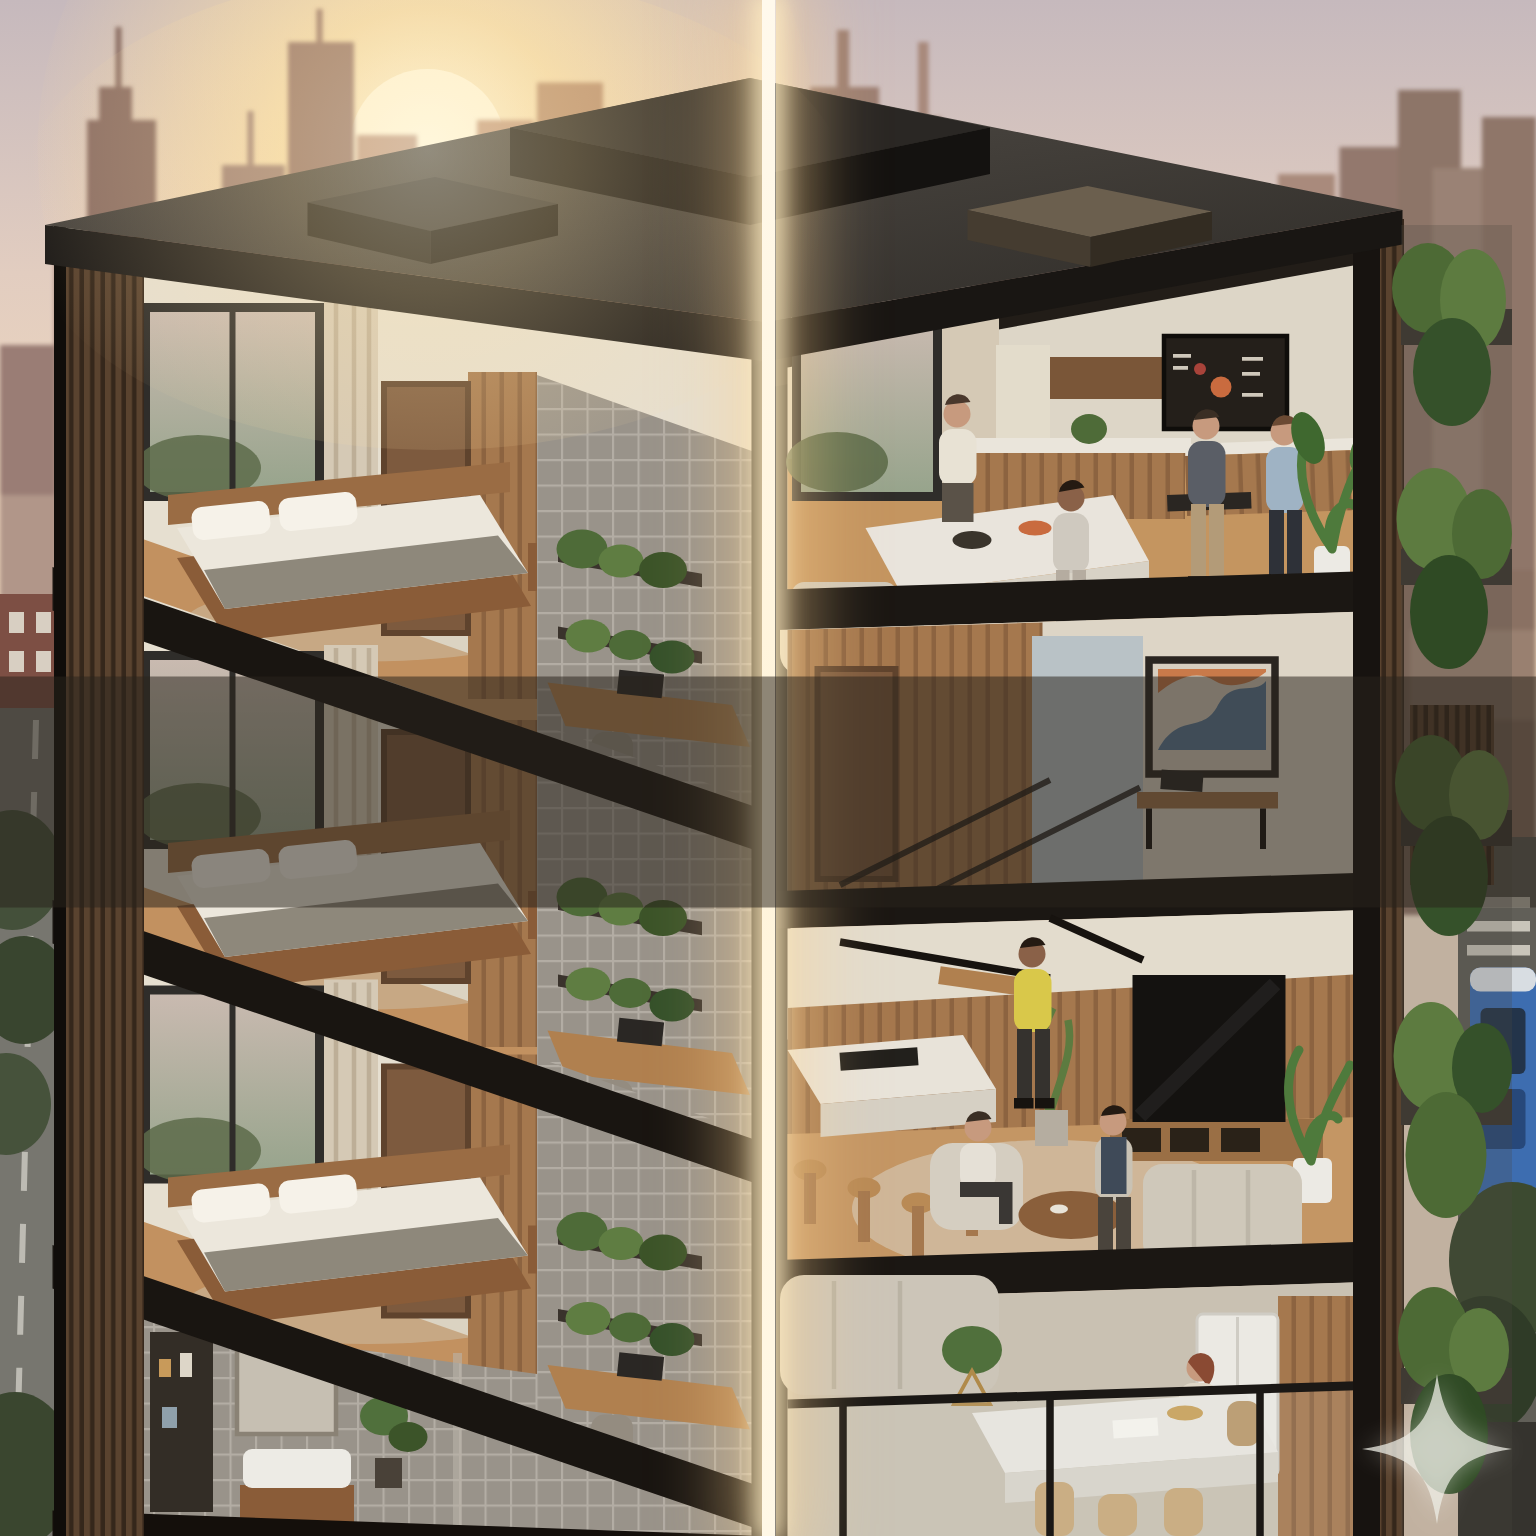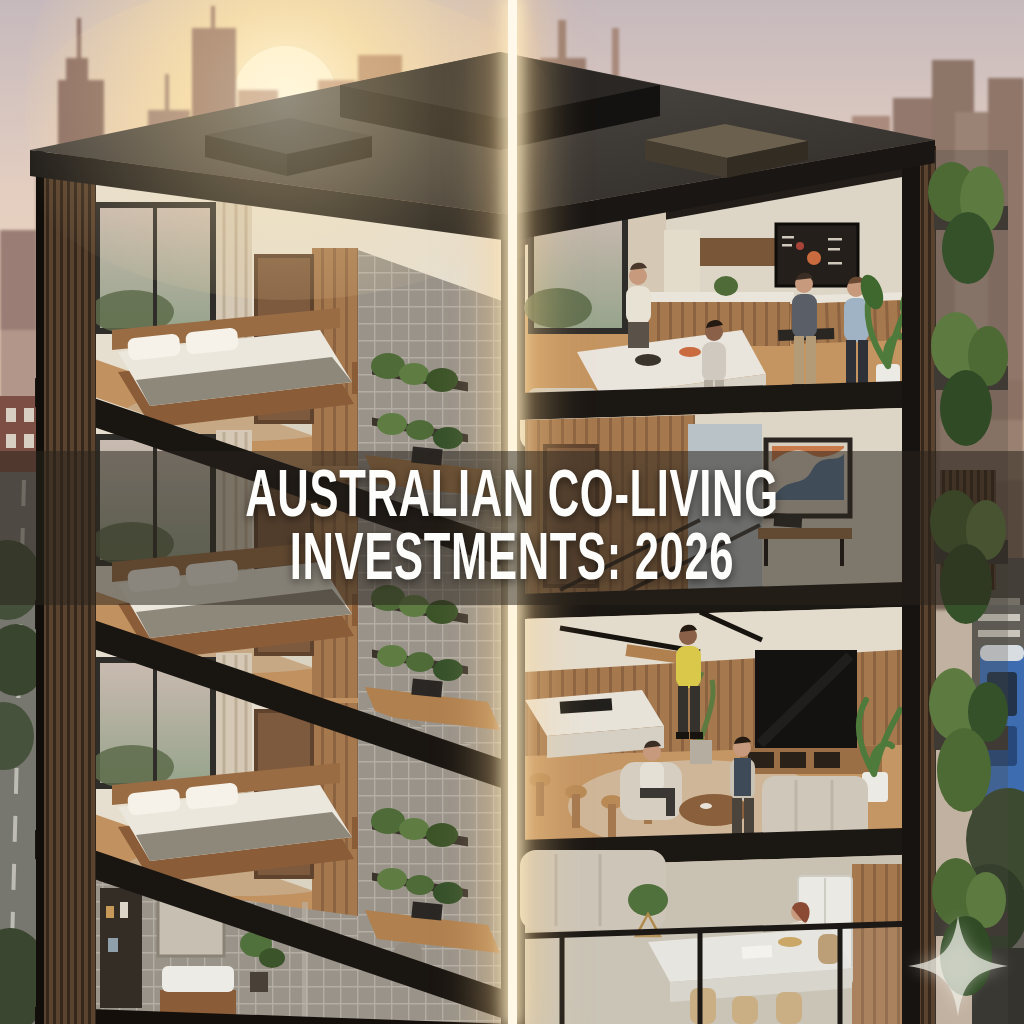--- a/index.html
+++ b/index.html
@@ -472,22 +472,18 @@
       <ellipse cx="966" cy="956" rx="26" ry="40" fill="#2f4a24"></ellipse>
     </g>
   </g>
 
   <ellipse cx="290" cy="140" rx="280" ry="160" fill="url(#sunG)" opacity=".4"></ellipse>
 </svg>
 
 <div class="glow-line"></div>
 
 <div class="title-band"></div>
-<div class="title-layer">
-  <div class="title-line">AUSTRALIAN CO-LIVING</div>
-  <div class="title-line">INVESTMENTS: 2026</div>
-</div>
 
 <svg class="sparkle" viewBox="0 0 120 120" xmlns="http://www.w3.org/2000/svg">
   <path d="M60 10 C65 44 76 55 110 60 C76 65 65 76 60 110 C55 76 44 65 10 60 C44 55 55 44 60 10 Z" fill="#eeeee6" opacity=".85"></path>
 </svg>
 
 </div>
 
 </body></html>

